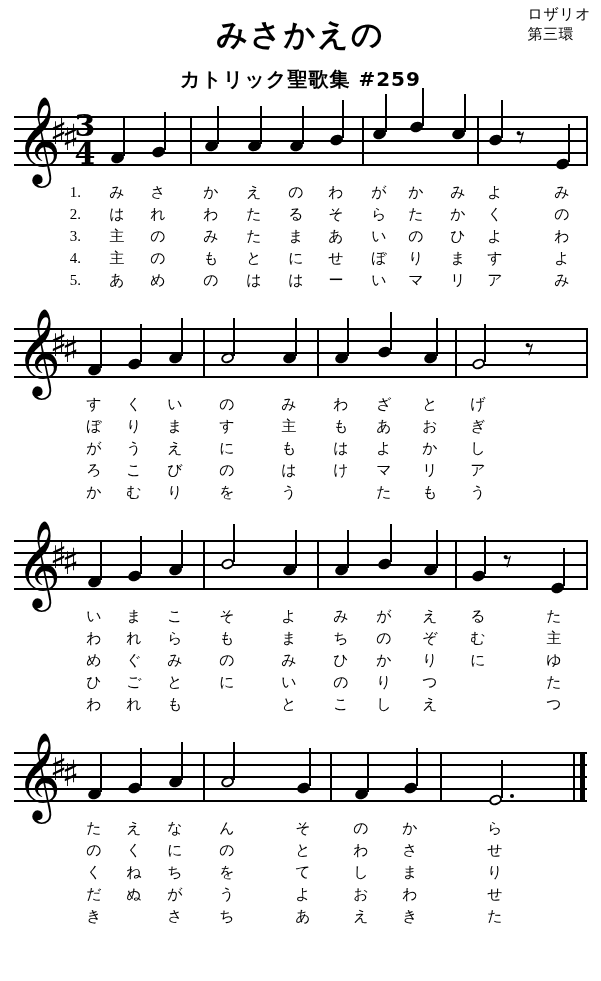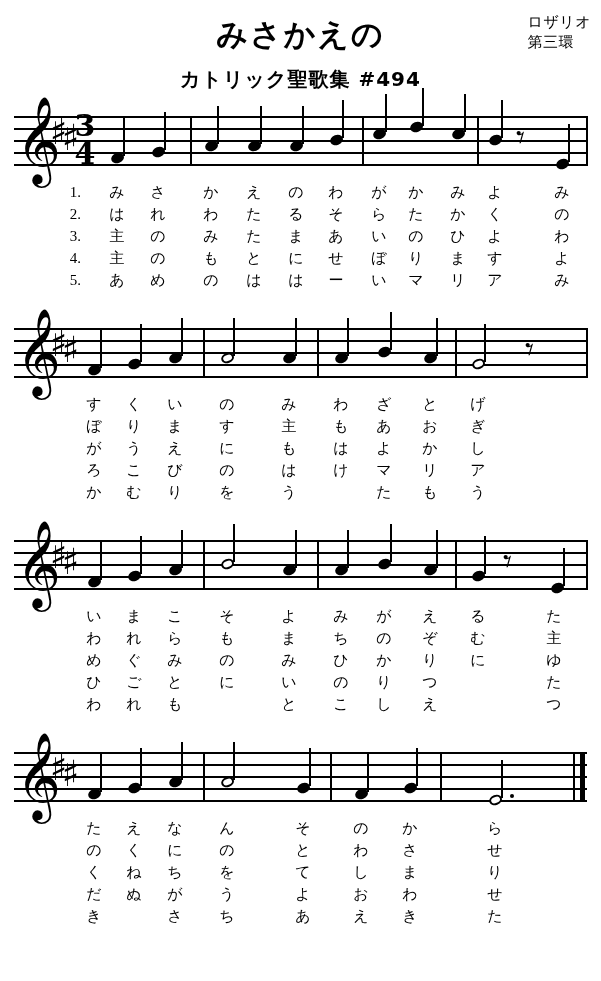--- a/index.html
+++ b/index.html
@@ -16,21 +16,20 @@
     overflow: hidden;
   }
   .corner-note {
     position: absolute;
     top: 4px;
     right: 10px;
     text-align: left;
     font-size: 15px;
     line-height: 20px;
     letter-spacing: 0.5px;
-    margin-top: 8px;
   }
   .title {
     position: absolute;
     top: 14px;
     left: 0;
     width: 601px;
     text-align: center;
     font-size: 31px;
     font-weight: bold;
     letter-spacing: 2px;
@@ -179,21 +178,21 @@
 </style>
 </head>
 <body>
 
 <div class="corner-note">
   <div>ロザリオ</div>
   <div>第三環</div>
 </div>
 
 <div class="title">みさかえの</div>
-<div class="subtitle">カトリック聖歌集 #494</div>
+<div class="subtitle">カトリック聖歌集 #259</div>
 
 <div class="system" style="top:100px;">
   <div class="staff-area">
     <div class="staff-lines">
       <div class="ln" style="top:0px;"></div>
       <div class="ln" style="top:12px;"></div>
       <div class="ln" style="top:24px;"></div>
       <div class="ln" style="top:36px;"></div>
       <div class="ln" style="top:48px;"></div>
     </div>

